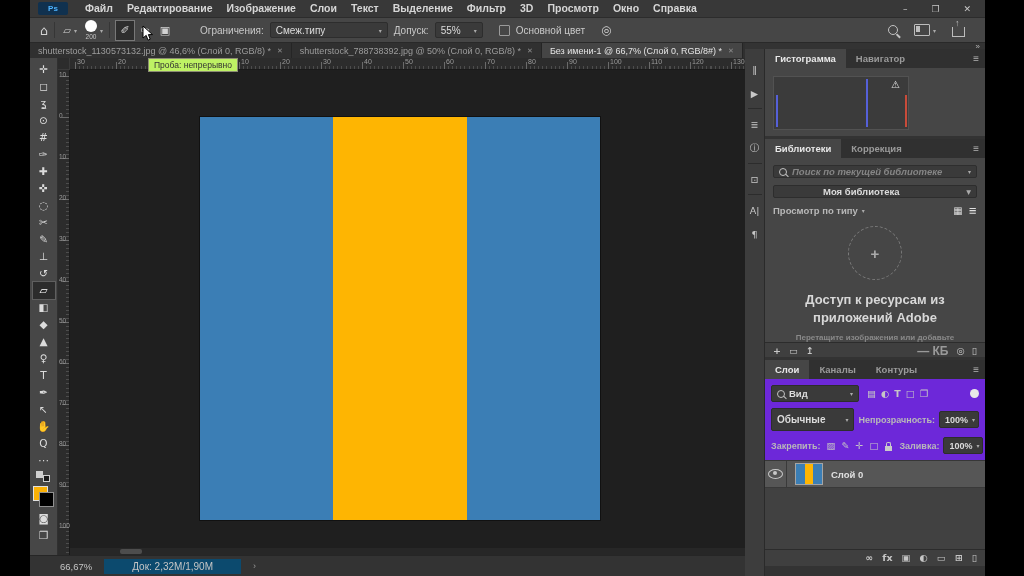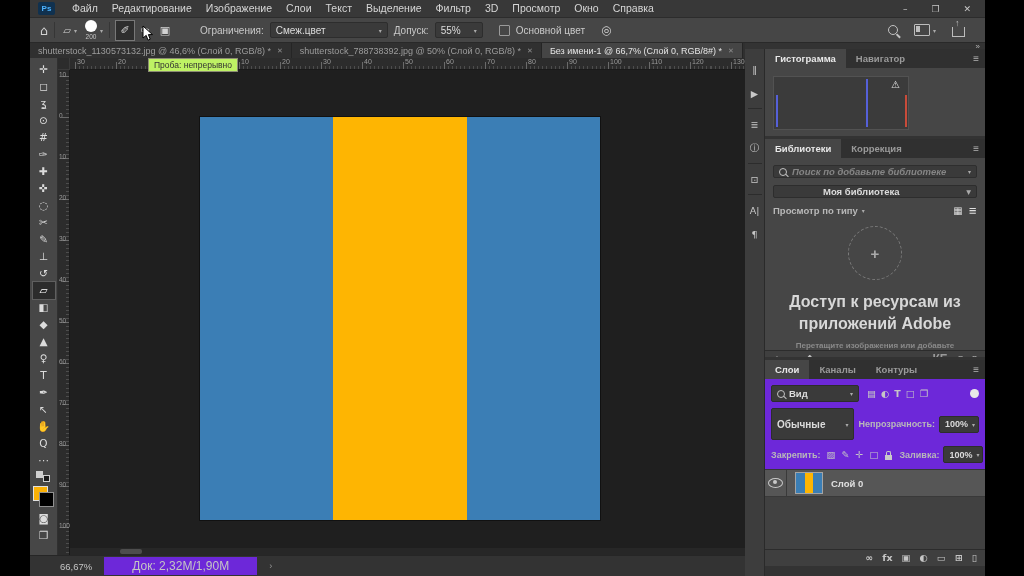--- a/index.html
+++ b/index.html
@@ -4,24 +4,24 @@
 <style>
   html,body{margin:0;padding:0;background:#000;}
   .screen{position:relative;width:1024px;height:576px;background:#000;overflow:hidden;
           font-family:"Liberation Sans","DejaVu Sans",sans-serif;-webkit-font-smoothing:antialiased;}
   .ps-window{position:absolute;left:30px;top:0;width:955px;height:576px;background:#454545;}
   .letterbox{position:absolute;top:0;height:576px;background:#000;}
   .lb-left{left:0;width:30px;} .lb-right{left:985px;width:39px;}
 
   
   .menubar{position:absolute;left:0;top:0;width:100%;height:17px;background:#383838;display:flex;align-items:center;}
-  .ps-logo{width:17px;height:13px;margin:0 10px 0 8px;background:#10314f;color:#4db3ff;border-radius:2px;
+  .ps-logo{width:30px;height:13px;margin:0 10px 0 8px;background:#10314f;color:#4db3ff;border-radius:2px;
            font-size:8px;font-weight:bold;display:flex;align-items:center;justify-content:center;}
   .menus{display:flex;height:100%;align-items:center;}
-  .menu-item{padding:0 7px;font-size:10.5px;color:#d6d6d6;line-height:17px;cursor:default;}
+  .menu-item{padding:0 7px;font-size:10.5px;color:#d6d6d6;line-height:17px;cursor:default;font-weight:bold;}
   .win-controls{margin-left:auto;display:flex;gap:24px;padding-right:14px;color:#c9c9c9;font-size:9px;align-items:center;}
   .win-controls span{font-family:"DejaVu Sans",sans-serif;}
 
   
   .optionsbar{position:absolute;left:0;top:17px;width:100%;height:26px;background:#464646;
               border-top:1px solid #2c2c2c;border-bottom:1px solid #292929;box-sizing:border-box;
               display:flex;align-items:center;gap:6px;padding:0 10px;color:#c9c9c9;font-size:10px;}
   .ob-sep{width:1px;height:16px;background:#363636;}
   .gly{font-family:"DejaVu Sans",sans-serif;color:#d2d2d2;}
   .home{font-size:13px;}
@@ -87,21 +87,21 @@
   .rlh{position:absolute;top:0;font-size:7px;color:#9a9a9a;transform:translateX(2px);}
   .rlv{position:absolute;left:1px;font-size:6.5px;color:#9a9a9a;}
   .artboard{position:absolute;left:142px;top:59px;width:400px;height:403px;display:flex;box-shadow:0 0 0 1px rgba(0,0,0,.45);}
   .stripe{height:100%;flex:1;}
   .hscroll{position:absolute;left:12px;right:0;bottom:0;height:7px;background:#272727;}
   .hscroll .thumb{position:absolute;left:50px;top:1px;width:22px;height:5px;background:#4d4d4d;border-radius:2px;}
 
   
   .statusbar{position:absolute;left:0;top:555px;width:715px;height:21px;background:#333;border-top:1px solid #262626;
              box-sizing:border-box;display:flex;align-items:center;gap:12px;padding-left:30px;font-size:9.5px;color:#c5c5c5;}
-  .doc-field{background:#6d28d9;padding:2px 28px;font-size:12px;color:#c5c5c5;}
+  .doc-field{background:#0c4a6e;padding:2px 28px;font-size:10px;color:#c5c5c5;}
   .status-chev{color:#9a9a9a;font-size:9px;}
 
   
   .dock{position:absolute;left:715px;top:43px;width:240px;height:533px;background:#333;}
   .dock-header{height:6px;position:relative;}
   .collapse{position:absolute;right:5px;top:-1px;font-size:8px;color:#b5b5b5;}
   .dock-body{display:flex;height:527px;}
   .dock-strip{width:20px;background:#3d3d3d;border-right:1px solid #2a2a2a;display:flex;flex-direction:column;align-items:center;padding-top:8px;box-sizing:border-box;}
   .strip-icon{width:18px;height:24px;display:flex;align-items:center;justify-content:center;font-size:9.5px;color:#c8c8c8;font-family:"DejaVu Sans",sans-serif;flex:none;}
   .strip-sep{width:14px;height:1px;background:#2c2c2c;margin:3px 0;flex:none;}
@@ -124,36 +124,36 @@
   .libs-content{height:199px;background:#464646;display:flex;flex-direction:column;flex:none;}
   .search-box{margin:7px 8px 0;height:17px;background:#3a3a3a;border:1px solid #2e2e2e;border-radius:2px;
               display:flex;align-items:center;padding:0 5px;gap:5px;box-sizing:border-box;}
   .search-ph{font-size:9.5px;font-style:italic;color:#858585;flex:1;white-space:nowrap;overflow:hidden;}
   .lib-select{margin:7px 8px 0;height:16px;}
   .lib-select span{font-size:9.5px;padding-left:44px;}
   .view-row{margin:7px 8px 0;display:flex;align-items:center;gap:4px;font-size:9.5px;color:#b8b8b8;}
   .view-icons{margin-left:auto;display:flex;gap:6px;color:#e0e0e0;font-size:10px;font-family:"DejaVu Sans",sans-serif;}
   .drop-zone{flex:1;display:flex;flex-direction:column;align-items:center;padding-top:10px;}
   .dash-circle{width:52px;height:52px;border:1px dashed #7b7b7b;border-radius:50%;display:flex;align-items:center;justify-content:center;color:#aaa;font-size:15px;}
-  .cta{margin-top:11px;font-size:16px;color:#d8d8d8;text-align:center;line-height:1.35;}
+  .cta{margin-top:11px;font-size:13px;color:#d8d8d8;text-align:center;line-height:1.35;}
   .hint{margin-top:7px;font-size:8px;color:#8a8a8a;}
   .panel-footer{height:17px;background:#3f3f3f;border-top:1px solid #2c2c2c;display:flex;align-items:center;
                 padding:0 8px;gap:8px;font-size:10px;color:#bdbdbd;flex:none;box-sizing:border-box;}
   .pf-spacer{flex:1;}
   .size-label{font-size:12px;color:#9a9a9a;}
   .picon{font-family:"DejaVu Sans",sans-serif;font-size:9.5px;color:#c6c6c6;line-height:1;}
 
   .layers-content{flex:1;background:#6d28d9;display:flex;flex-direction:column;}
   .filter-row,.blend-row,.lock-row{margin:6px 6px 0;display:flex;align-items:center;gap:4px;flex:none;}
   .kind-select{width:88px;height:17px;justify-content:flex-start;}
   .kind-select .lbl{flex:1;font-size:9.5px;}
   .filter-icons{display:flex;gap:5px;margin-left:4px;}
   .filter-toggle{margin-left:auto;width:9px;height:9px;border-radius:50%;background:#e8e8e8;}
   .blend-row{font-size:9px;color:#b9b9b9;}
-  .blend-select{width:100px;height:32px;}
+  .blend-select{width:100px;height:23px;}
   .val-select{width:40px;height:17px;font-size:9px;}
   .lock-row{font-size:9px;color:#b9b9b9;gap:6px;}
   .lock-icons{display:flex;gap:6px;align-items:center;}
   .mini-lock-wrap{width:9px;height:11px;position:relative;display:inline-block;}
   .mini-lock{position:absolute;left:1px;bottom:0;width:7px;height:5px;background:#c9c9c9;}
   .mini-lock::before{content:"";position:absolute;left:1px;top:-4px;width:3px;height:3px;border:1px solid #c9c9c9;border-bottom:none;border-radius:2px 2px 0 0;}
   .lock-right{margin-left:auto;display:flex;align-items:center;gap:4px;}
   .layers-list{margin-top:6px;flex:1;background:#414141;border-top:1px solid #373737;}
   .layer-row{height:26px;display:flex;align-items:center;border-bottom:1px solid #393939;}
   .layer-row.selected{background:#565656;}
@@ -212,21 +212,21 @@
       </span>
       <span class="ob-sep"></span>
       <span style="display:flex;gap:2px;" id="sampling-group">
           <span class="opt-btn gly active">✐</span>
           <span class="opt-btn gly">✑</span>
           <span class="opt-btn gly">▣</span>
         </span>
       <span style="width:14px;"></span>
       <span>Ограничения:</span>
       <span class="select sel-constraints">
-        <span>Смеж.цвет</span>
+        <span>Смеж.типу</span>
         <span class="chev">▾</span>
       </span>
       <span>Допуск:</span>
       <span class="select sel-tolerance">
         <span>55%</span>
         <span class="chev">▾</span>
       </span>
       <span style="width:4px;"></span>
       <span class="checkbox"></span>
       <span>Основной цвет</span>
@@ -391,21 +391,21 @@
           <div class="panel-tabs">
             <div class="ptabs" id="libs-tabs">
                 <div class="ptab active">Библиотеки</div>
                 <div class="ptab">Коррекция</div>
               </div>
             <div class="pmenu">≡</div>
           </div>
           <div class="libs-content">
             <div class="search-box">
               <span class="mag small"></span>
-              <span class="search-ph">Поиск по добавьте библиотеке</span>
+              <span class="search-ph">Поиск по текущей библиотеке</span>
               <span class="chev">▾</span>
             </div>
             <div class="select lib-select">
               <span>Моя библиотека</span>
               <span class="chev">▾</span>
             </div>
             <div class="view-row">
               <span>Просмотр по типу</span>
               <span class="chev">▾</span>
               <span class="view-icons">

